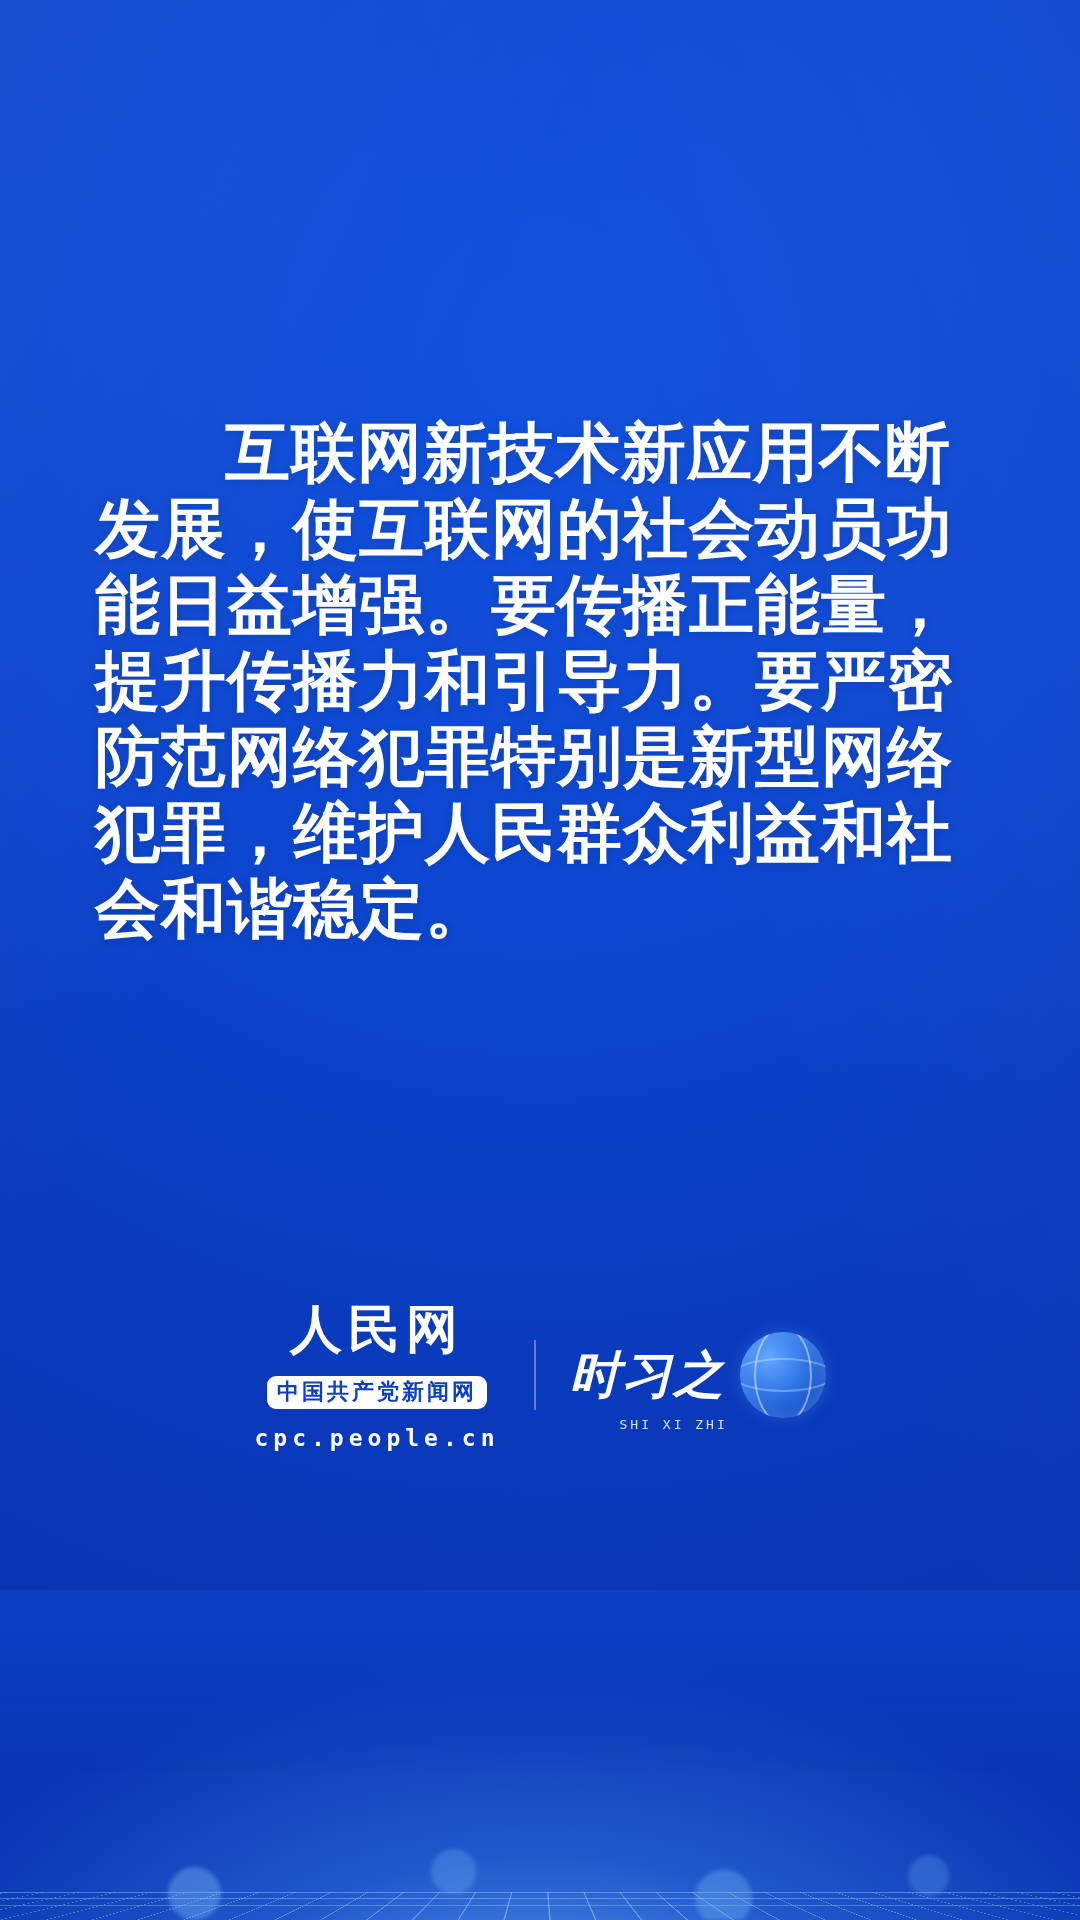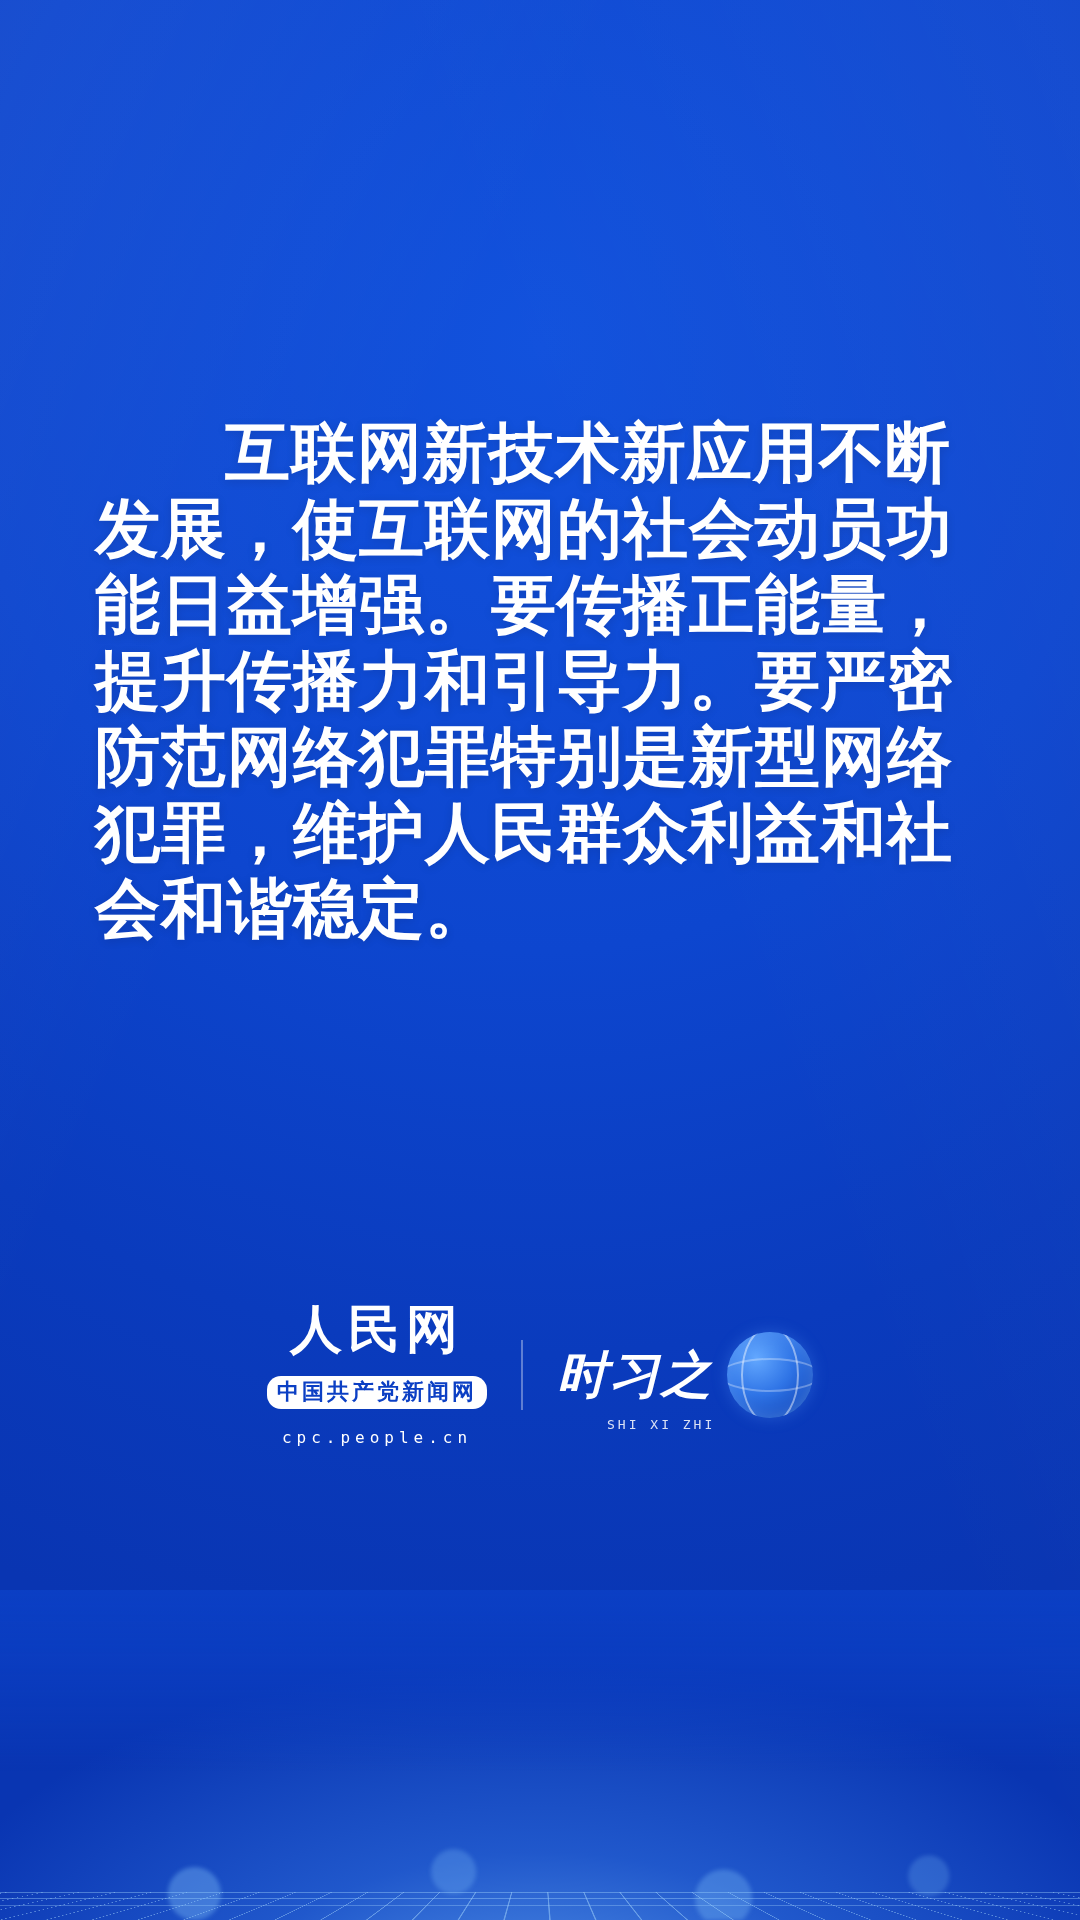--- a/index.html
+++ b/index.html
@@ -89,29 +89,30 @@
     letter-spacing: 6px;
     line-height: 58px;
   }
   .people-logo .bar {
     background: #ffffff;
     color: #0b3fc4;
     font-size: 22px;
     font-weight: 700;
     letter-spacing: 3px;
     padding: 4px 10px 5px 10px;
-    border-radius: 14px;
+    border-radius: 9px;
     line-height: 24px;
   }
   .people-logo .url {
     color: #ffffff;
-    font-size: 16px;
+    font-size: 23px;
     letter-spacing: 5px;
     line-height: 22px;
     font-family: "DejaVu Sans Mono", "Liberation Mono", monospace;
+    font-weight: bold;
   }
 
   .divider-dot {
     width: 2px;
     height: 70px;
     background: rgba(255,255,255,0.35);
   }
 
   .shixi {
     position: relative;

